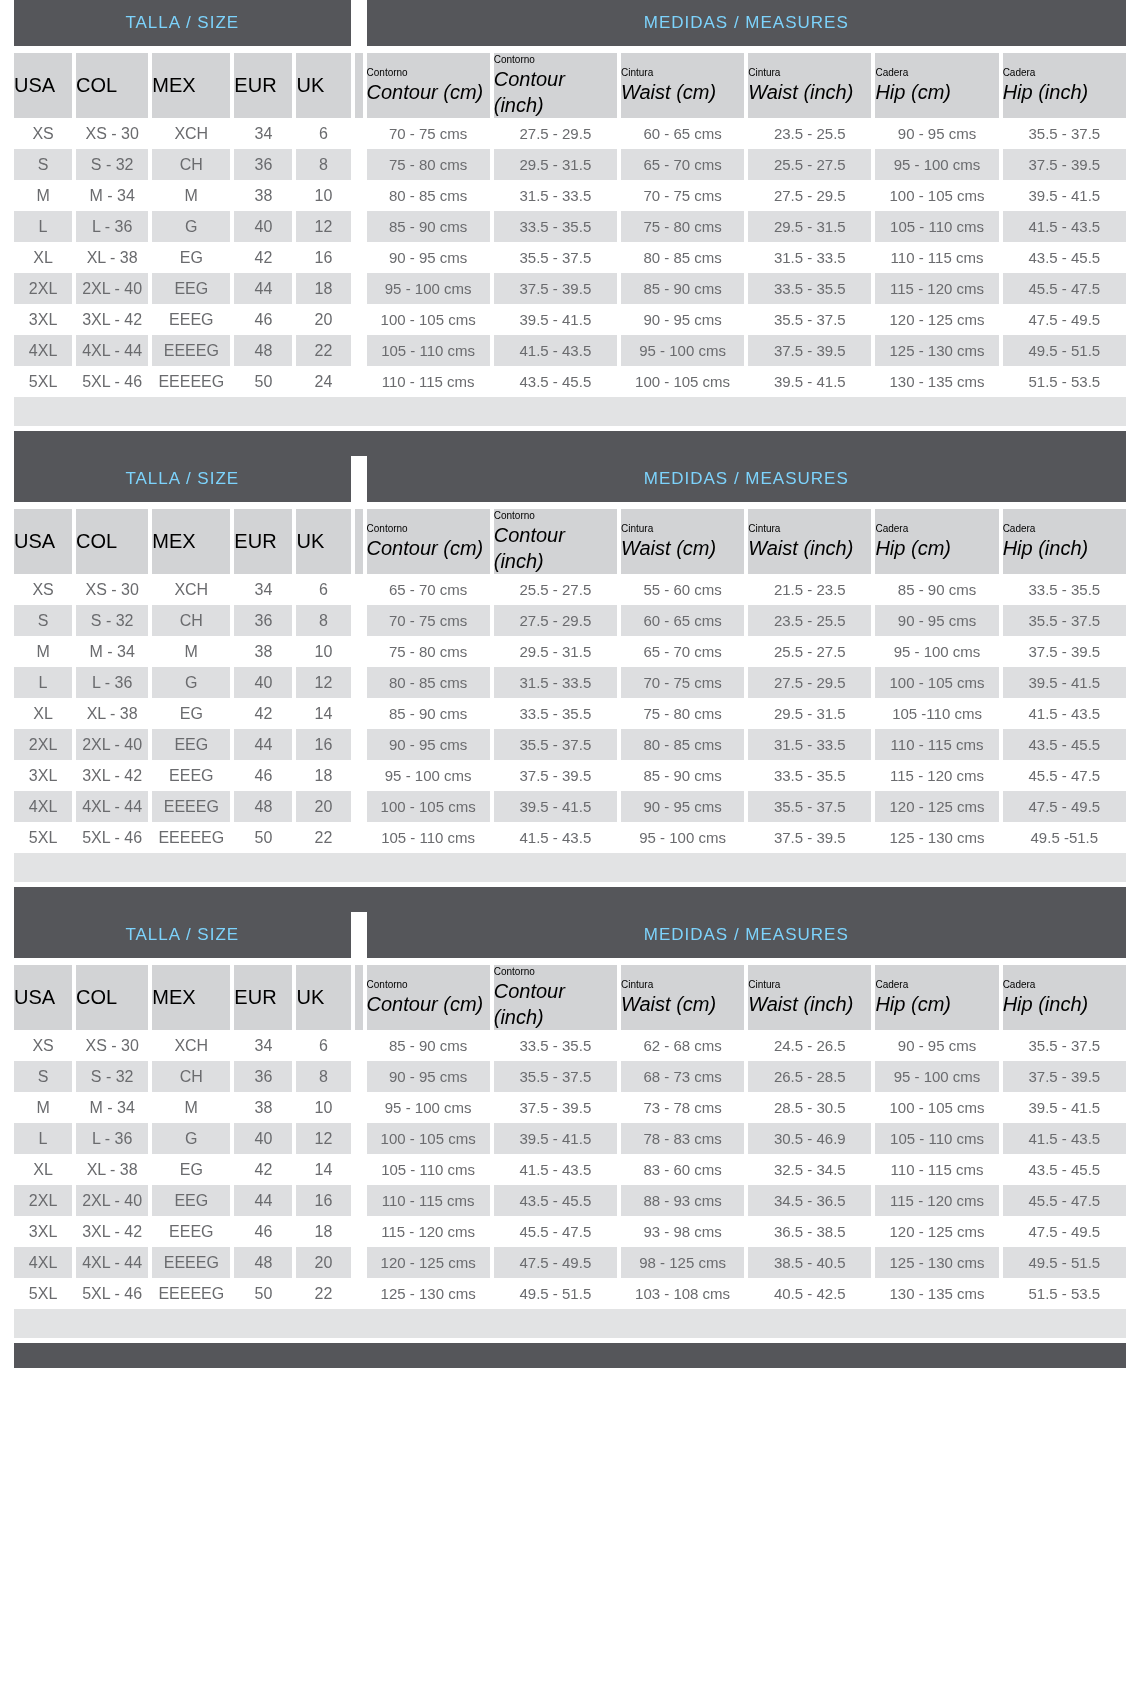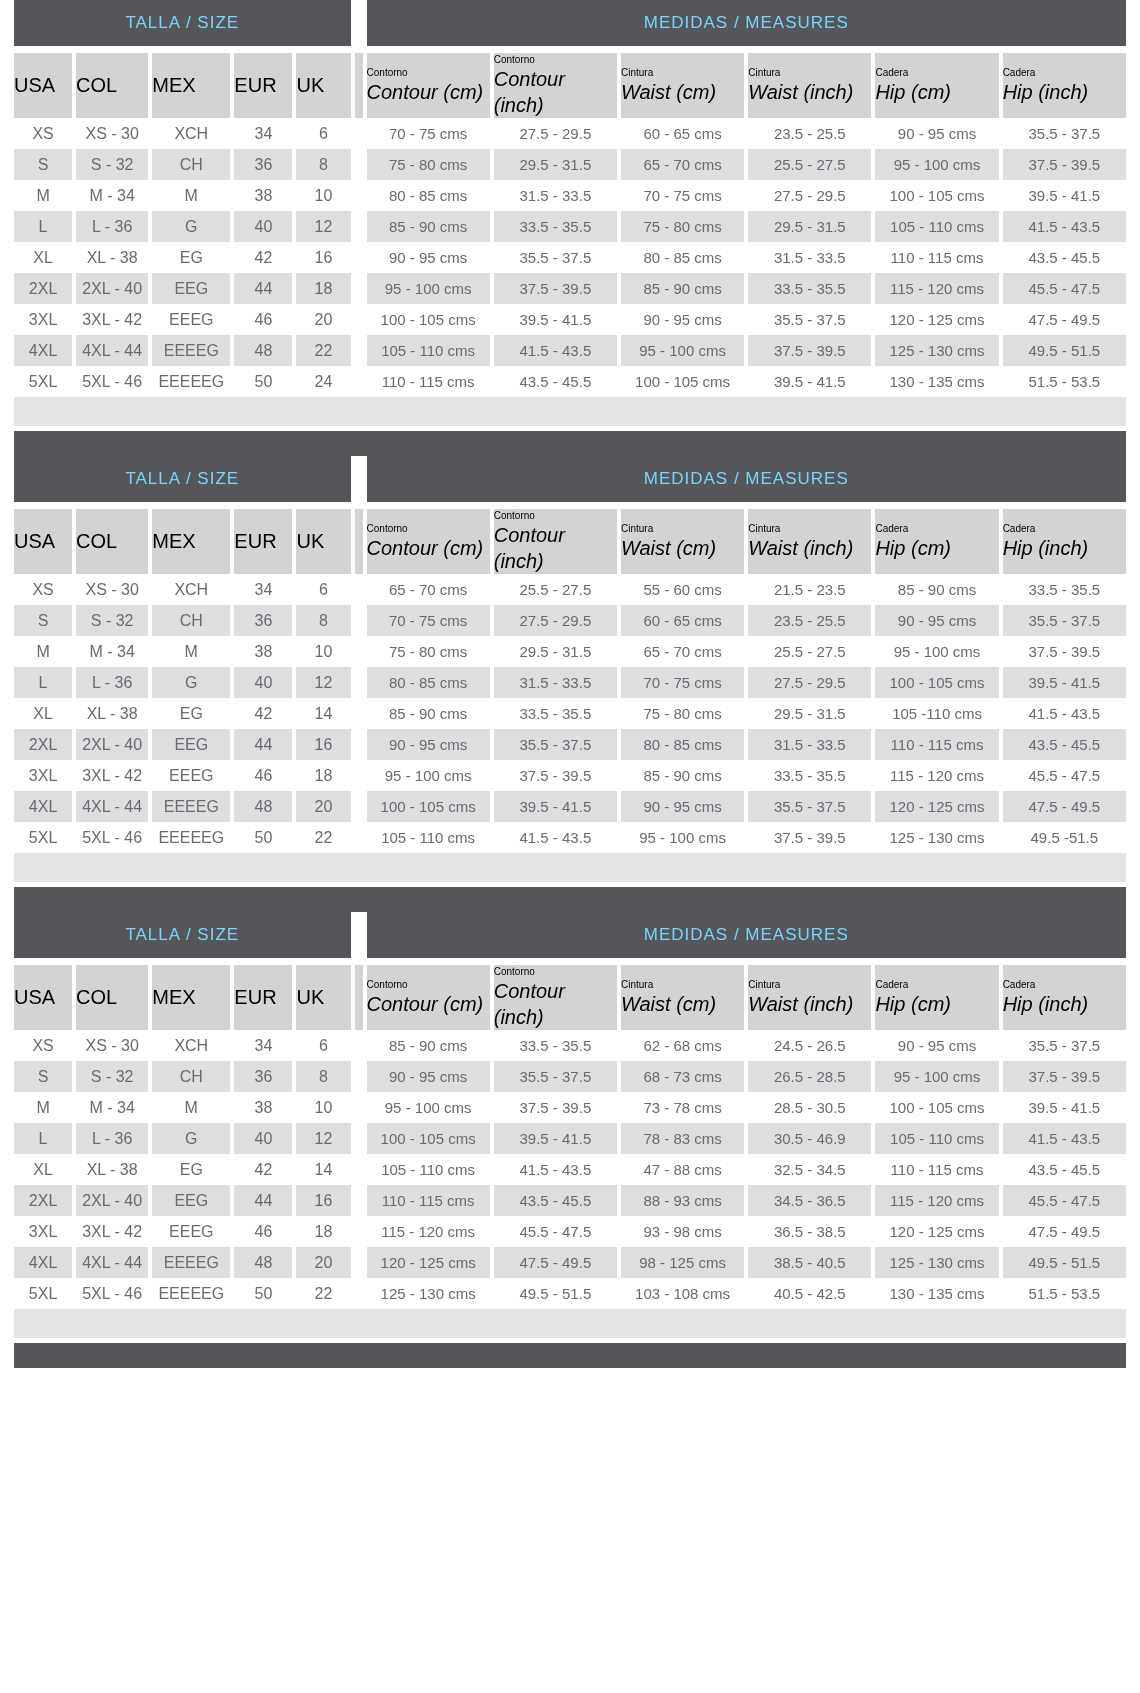--- a/index.html
+++ b/index.html
@@ -596,21 +596,21 @@
         </tr>
         <tr class="data-row">
           <td class="size-cell">XL</td>
           <td class="size-cell">XL - 38</td>
           <td class="size-cell">EG</td>
           <td class="size-cell">42</td>
           <td class="size-cell">14</td>
           <td class="gapcol"></td>
           <td class="measure-cell">105 - 110 cms</td>
           <td class="measure-cell">41.5 - 43.5</td>
-          <td class="measure-cell">47 - 88 cms</td>
+          <td class="measure-cell">83 - 60 cms</td>
           <td class="measure-cell">32.5 - 34.5</td>
           <td class="measure-cell">110 - 115 cms</td>
           <td class="measure-cell">43.5 - 45.5</td>
         </tr>
         <tr class="data-row">
           <td class="size-cell">2XL</td>
           <td class="size-cell">2XL - 40</td>
           <td class="size-cell">EEG</td>
           <td class="size-cell">44</td>
           <td class="size-cell">16</td>

